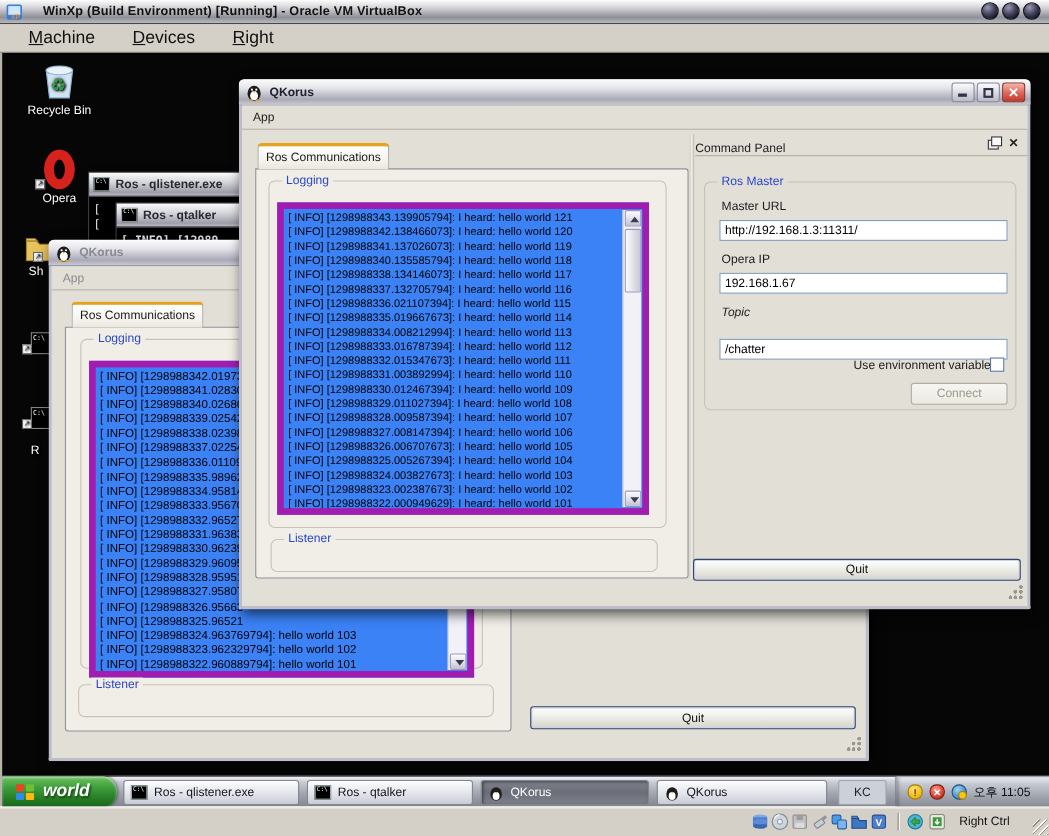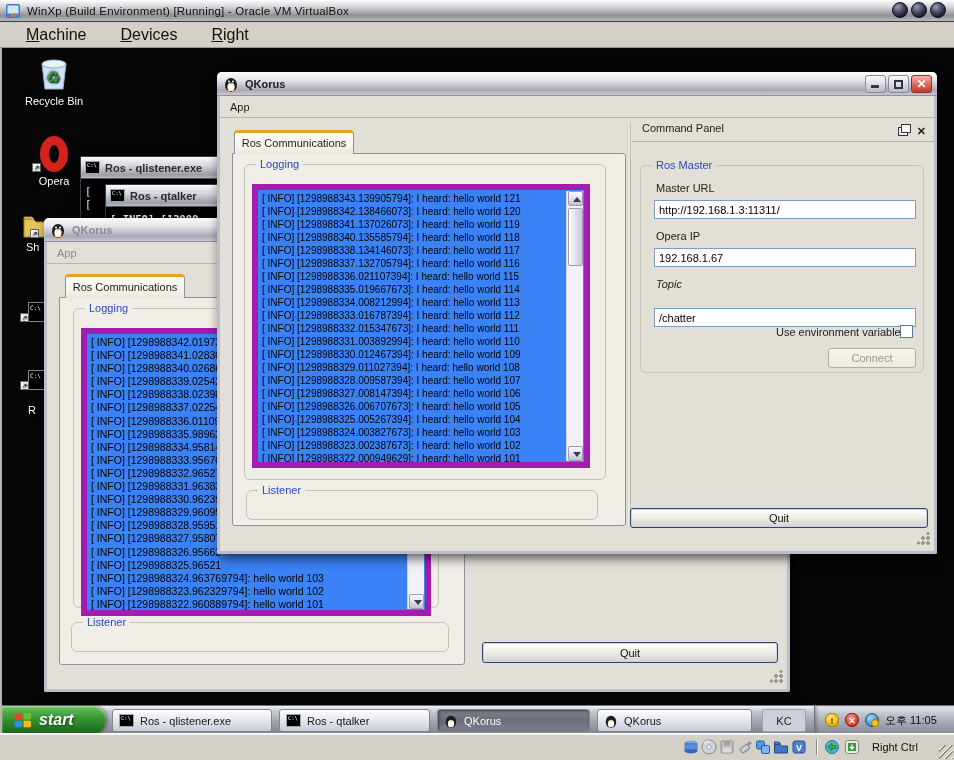--- a/index.html
+++ b/index.html
@@ -3,21 +3,21 @@
 <meta charset="utf-8">
 <style>
   * { box-sizing: border-box; margin: 0; padding: 0; }
   html,body { width:954px; height:760px; overflow:hidden; font-family:"Liberation Sans",sans-serif; }
   #stage { position:relative; width:954px; height:760px; background:#d4d0c8; }
 
   
   .vb-titlebar { position:absolute; left:0; top:0; width:954px; height:22px;
     background:linear-gradient(180deg,#fdfdfd 0%,#d9d9dd 30%,#8f8f97 75%,#b9b9c0 100%);
     border-bottom:1px solid #3a3a3a; display:flex; align-items:center; }
-  .vb-title-text { font-size:11.5px; font-weight:normal; color:#111; margin-left:6px; letter-spacing:.2px; }
+  .vb-title-text { font-size:11.5px; font-weight:bold; color:#111; margin-left:18px; letter-spacing:.2px; }
   .vb-icon { width:16px; height:16px; margin-left:5px; }
   .vb-buttons { position:absolute; right:8px; top:2px; display:flex; gap:3px; }
   .vb-roundbtn { width:16px; height:16px; border-radius:50%;
     background:radial-gradient(circle at 35% 28%, #9a9ab2 0%, #44445c 45%, #101022 85%);
     border:1px solid #0c0c18; }
   .vb-menubar { position:absolute; left:0; top:22px; width:954px; height:26px; background:#d4d0c8;
     border-bottom:1px solid #9c988e; display:flex; align-items:center; padding-left:8px; gap:16px; }
   .vb-menu-item { font-size:16px; color:#111; display:inline-block; cursor:default;margin-left:18px; }
   .vb-menu-item::first-letter { text-decoration:underline; }
 
@@ -82,21 +82,21 @@
   .tri-up { position:absolute; left:3.5px; top:5px; width:0; height:0; border-left:4px solid transparent; border-right:4px solid transparent; border-bottom:5px solid #3a3a52; }
   .tri-down { position:absolute; left:3.5px; top:5px; width:0; height:0; border-left:4px solid transparent; border-right:4px solid transparent; border-top:5px solid #3a3a52; }
   .sthumb { position:absolute; left:1px; width:15px; border:1px solid #9a9cb8; border-radius:2px;
      background:linear-gradient(90deg,#fdfdfe,#dcdce6 60%,#c8c8d6); }
 
   .xp-push { position:absolute; border:1px solid #33436f; border-radius:3px; font-size:11px; color:#111; text-align:center;
      background:linear-gradient(180deg,#ffffff,#eeeee9 45%,#d5d4ca); box-shadow:inset 0 0 0 1px #c7d4ea; }
   .xp-push.disabled { border-color:#b0afa2; color:#9a998c; background:linear-gradient(180deg,#f6f5f1,#eceae2); box-shadow:none; }
 
   .dock-title { position:absolute; height:20px; border-bottom:1px solid #b2afa5; font-size:11px; color:#1c1c1c;
-     display:flex; align-items:flex-start; padding-left:10px; }
+     display:flex; align-items:flex-end; padding-left:0; }
   .dock-sep { position:absolute; width:4px; background:linear-gradient(90deg,#cfccc3,#f4f2ec,#b4b1a7); }
   .float-ico { position:relative; width:10px; height:9px; border:1px solid #333; background:#eee; }
   .float-ico::after { content:""; position:absolute; left:2px; top:-4px; width:8px; height:7px; border:1px solid #333; background:#f8f8f8; }
   .x-ico { font-size:11px; font-weight:bold; color:#222; line-height:10px; }
 
   .field-label { position:absolute; font-size:11px; color:#1c1c1c; }
   .xp-input { position:absolute; height:19px; border:1px solid #7f9db9; background:#fff; font-size:11px; padding:1px 4px;
      font-family:"Liberation Sans",sans-serif; color:#000; }
   .xp-checkbox { position:absolute; width:13px; height:13px; border:1px solid #5a77a0; background:#fff; }
 
@@ -409,21 +409,21 @@
     </div>
 
     <div id="taskbar">
       <div class="startbtn">
         <svg width="18" height="16" viewBox="0 0 18 16">
           <rect x="0.5" y="1" width="7.5" height="6.5" rx="1" fill="#e24726"></rect>
           <rect x="9.5" y="1" width="7.5" height="6.5" rx="1" fill="#6fbf34"></rect>
           <rect x="0.5" y="8.8" width="7.5" height="6.5" rx="1" fill="#2e8de5"></rect>
           <rect x="9.5" y="8.8" width="7.5" height="6.5" rx="1" fill="#fdb813"></rect>
         </svg>
-        <span class="start-text">start</span>
+        <span class="start-text">world</span>
       </div>
 
       <div class="taskbtn" style="left:110px; width:160px;">
         <span class="cmd-ico-sm">C:\</span>
         <span>Ros - qlistener.exe</span>
       </div>
       <div class="taskbtn" style="left:277px; width:151px;">
         <span class="cmd-ico-sm">C:\</span>
         <span>Ros - qtalker</span>
       </div>

